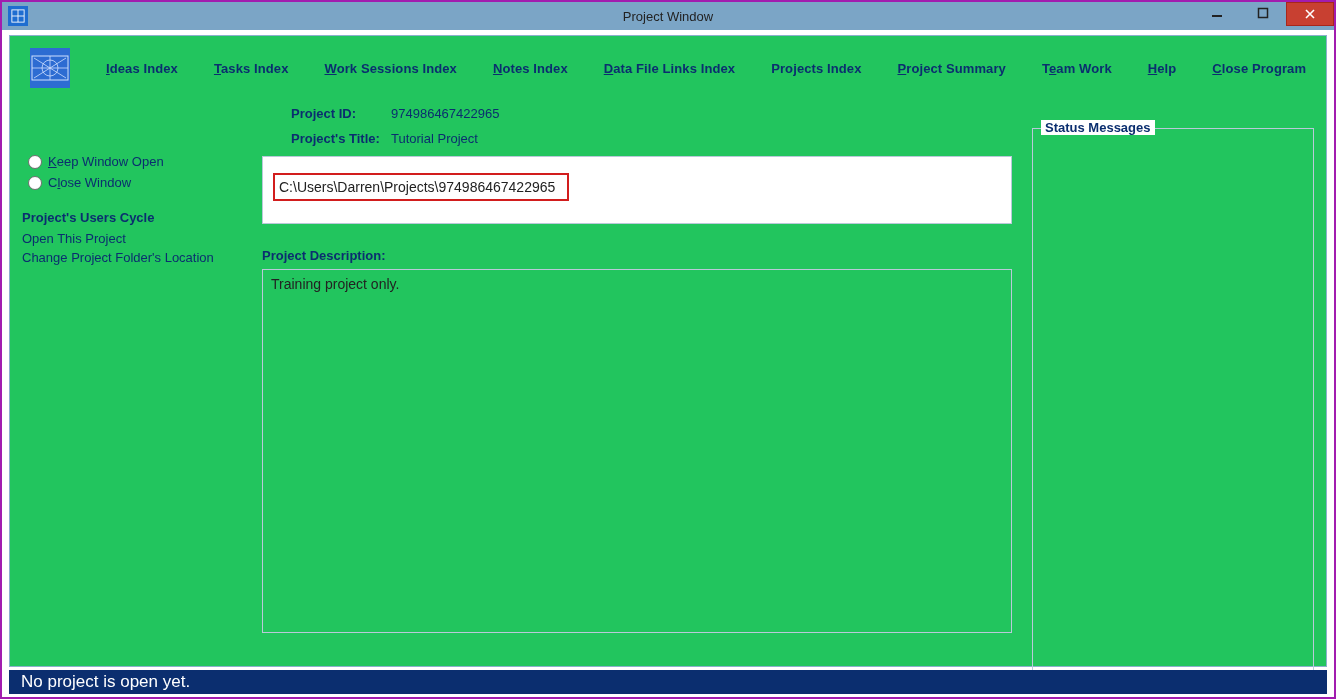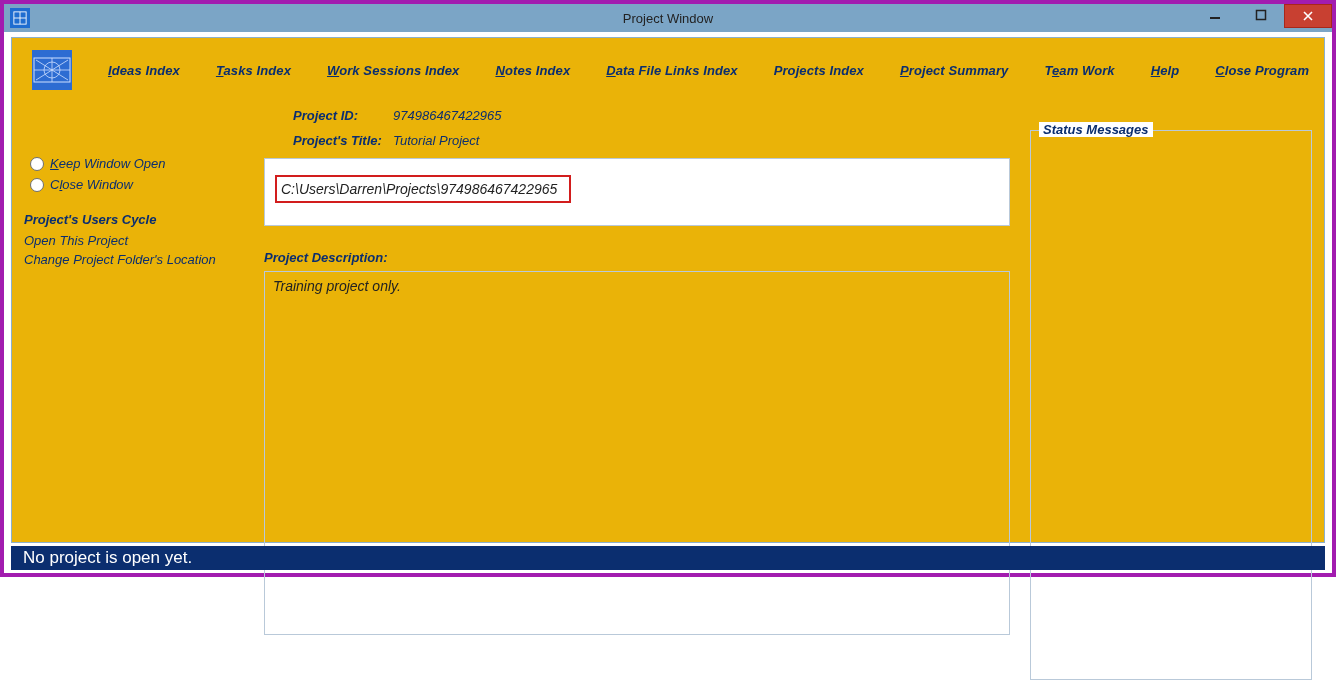--- a/index.html
+++ b/index.html
@@ -8,22 +8,22 @@
     width: 1336px;
     height: 699px;
     font-family: "Segoe UI", Tahoma, Arial, sans-serif;
     font-size: 13px;
     background: #ffffff;
     overflow: hidden;
   }
   .window-frame {
     position: relative;
     width: 1336px;
-    height: 577px;
-    border: 4px solid #a21caf;
+    height: 699px;
+    border: 2px solid #a21caf;
     box-sizing: border-box;
     background: #ffffff;
   }
   
   .titlebar {
     height: 28px;
     background: #7ba5c6;   
     display: flex;
     align-items: center;
     position: relative;
@@ -71,23 +71,22 @@
   }
   .win-btn svg { width: 12px; height: 12px; }
   
   .client {
     position: absolute;
     left: 7px;
     right: 7px;
     top: 33px;
     bottom: 30px;
     border: 1px solid #8bb0cc;
-    background: #eab308;
-    box-sizing: border-box;
-    font-style: italic;
+    background: #22c55e;
+    box-sizing: border-box;
   }
   
   .menubar {
     display: flex;
     align-items: center;
     padding: 12px 20px 18px 20px;
     gap: 36px;
   }
   .menubar .logo {
     width: 50px;

